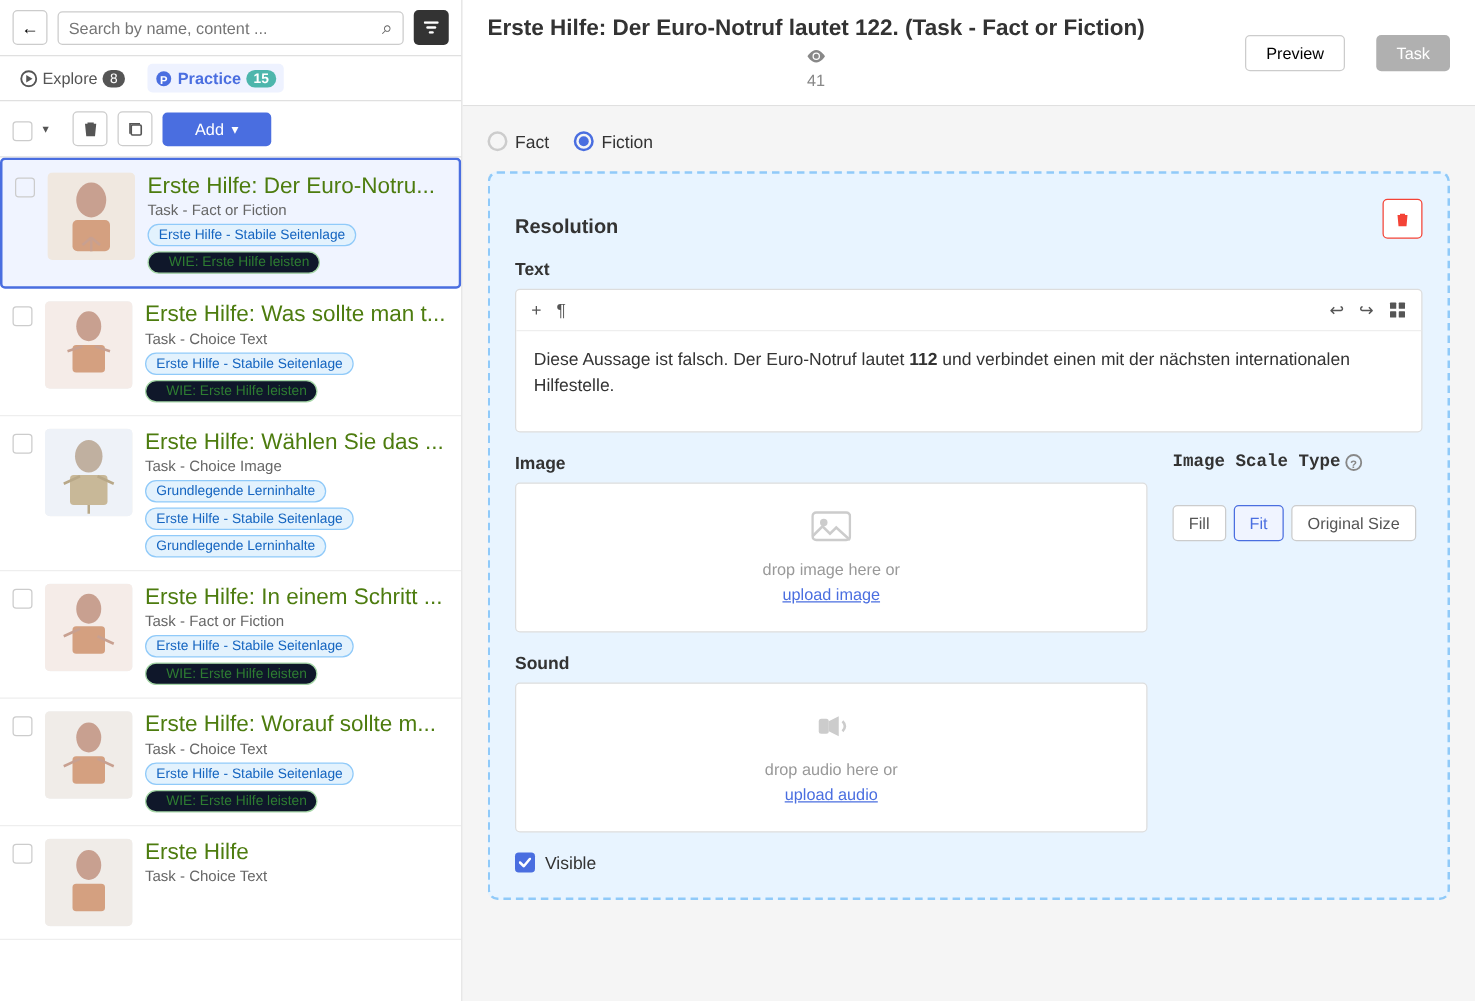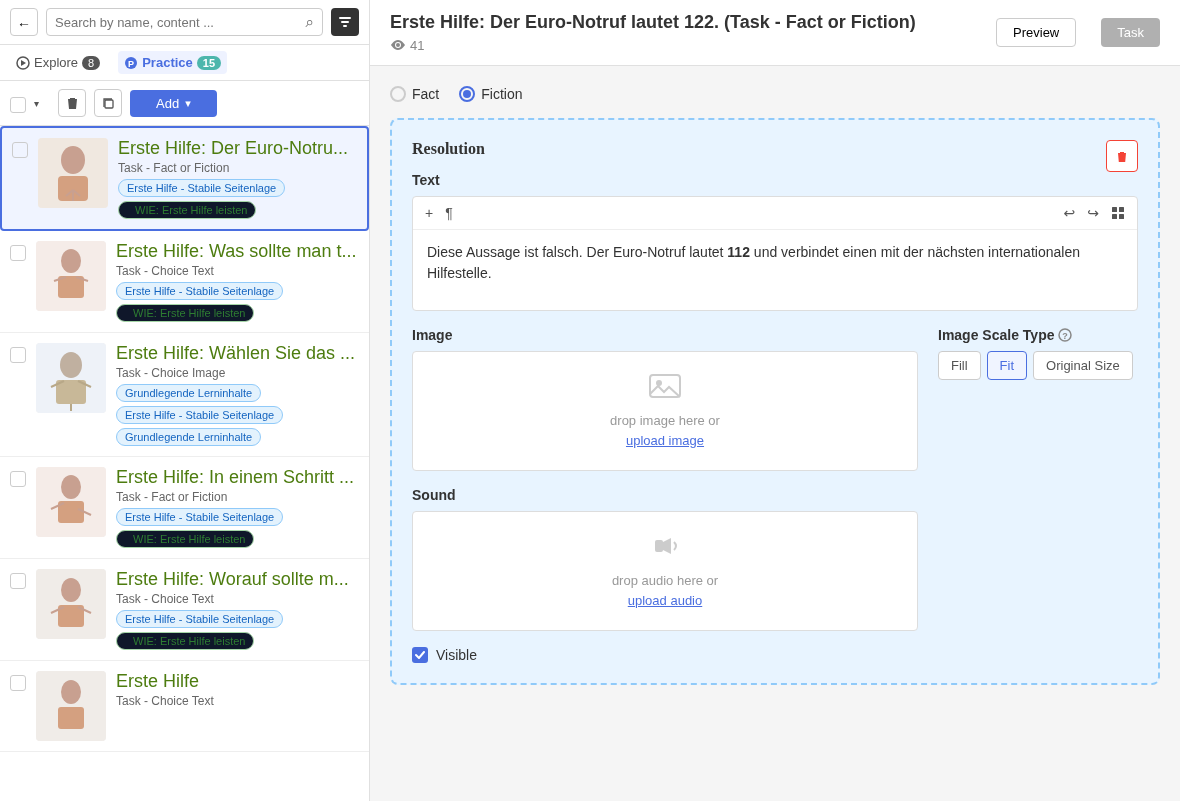--- a/index.html
+++ b/index.html
@@ -35,38 +35,38 @@
     .tag { padding: 2px 8px; border-radius: 12px; font-size: 11px; }
     .tag.blue { background: #e3f2fd; color: #1565c0; border: 1px solid #90caf9; }
     .tag.green { background: #0f172a; color: #2e7d32; border: 1px solid #a5d6a7; padding-left: 16px; }
     .item-checkbox { width: 16px; height: 16px; border: 1px solid #ccc; border-radius: 3px; flex-shrink: 0; margin-top: 4px; }
 
     
     .right-panel { flex: 1; display: flex; flex-direction: column; overflow: hidden; }
     .right-header { display: flex; align-items: center; justify-content: space-between; padding: 12px 20px; background: #fff; border-bottom: 1px solid #e0e0e0; }
     .title-area { display: flex; flex-direction: column; gap: 4px; }
     .page-title { font-size: 18px; font-weight: 600; color: #333; }
-    .views-badge { display: flex; align-items: center; gap: 4px; color: #888; font-size: 13px; }
+    .views-badge { display: flex; align-items: center; gap: 4px; color: #888; font-size: 13px; flex-direction: column; }
     .header-actions { display: flex; gap: 25px; }
     .btn-outline { padding: 6px 16px; border: 1px solid #ccc; background: #fff; border-radius: 4px; cursor: pointer; font-size: 13px; }
     .btn-primary { padding: 6px 16px; background: #4a6ee0; color: white; border: none; border-radius: 4px; cursor: pointer; font-size: 13px; }
     .btn-primary:disabled { background: #b0b0b0; cursor: default; }
 
     .right-content { flex: 1; overflow-y: auto; padding: 20px; background: #f5f5f5; }
 
     
     .radio-group { display: flex; align-items: center; gap: 20px; margin-bottom: 16px; }
     .radio-item { display: flex; align-items: center; gap: 6px; cursor: pointer; font-size: 14px; color: #333; }
     .radio-circle { width: 16px; height: 16px; border-radius: 50%; border: 2px solid #ccc; display: flex; align-items: center; justify-content: center; flex-shrink: 0; }
     .radio-circle.selected { border-color: #4a6ee0; }
     .radio-circle.selected::after { content: ''; width: 8px; height: 8px; background: #4a6ee0; border-radius: 50%; }
 
     
     .resolution-card { background: #e8f4ff; border: 2px dashed #90caf9; border-radius: 8px; padding: 20px; }
-    .resolution-header { display: flex; align-items: flex-start; justify-content: space-between; margin-bottom: 0; font-family: Liberation Serif, serif; }
+    .resolution-header { display: flex; align-items: flex-end; justify-content: space-between; margin-bottom: 16px; }
     .resolution-title { font-size: 16px; font-weight: 600; color: #333; }
     .delete-btn { width: 32px; height: 32px; background: white; border: 1px solid #f44336; border-radius: 4px; display: flex; align-items: center; justify-content: center; cursor: pointer; color: #f44336; }
 
     
     .text-section { margin-bottom: 16px; }
     .section-label { font-size: 14px; font-weight: 600; color: #333; margin-bottom: 8px; }
     .editor-box { background: white; border: 1px solid #ddd; border-radius: 4px; }
     .editor-toolbar { display: flex; align-items: center; padding: 6px 10px; border-bottom: 1px solid #eee; gap: 8px; }
     .toolbar-icon { color: #555; cursor: pointer; padding: 2px; display: flex; align-items: center; justify-content: center; font-size: 14px; }
     .toolbar-sep { flex: 1; }
@@ -77,21 +77,21 @@
     .col-left { flex: 1; }
     .col-right { width: 200px; }
 
     
     .drop-zone { background: white; border: 1px solid #ddd; border-radius: 4px; display: flex; flex-direction: column; align-items: center; justify-content: center; padding: 20px; min-height: 120px; cursor: pointer; }
     .drop-icon { color: #bbb; margin-bottom: 8px; }
     .drop-text { font-size: 13px; color: #999; text-align: center; line-height: 1.5; }
     .drop-link { color: #4a6ee0; text-decoration: underline; cursor: pointer; }
 
     
-    .scale-label { font-size: 14px; font-weight: 600; color: #333; margin-bottom: 8px; display: flex; align-items: center; gap: 4px; }
+    .scale-label { font-size: 14px; font-weight: 600; color: #333; margin-bottom: 26px; display: flex; align-items: center; gap: 4px; font-family: Liberation Mono, monospace; }
     .scale-buttons { display: flex; gap: 6px; }
     .scale-btn { padding: 6px 12px; border: 1px solid #ccc; background: #fff; border-radius: 4px; cursor: pointer; font-size: 13px; color: #555; }
     .scale-btn.active { border-color: #4a6ee0; color: #4a6ee0; background: #f0f4ff; }
 
     
     .visible-row { display: flex; align-items: center; gap: 8px; margin-top: 12px; }
     .check-box { width: 16px; height: 16px; background: #4a6ee0; border-radius: 3px; display: flex; align-items: center; justify-content: center; cursor: pointer; flex-shrink: 0; }
     .check-box svg { fill: white; }
     .visible-label { font-size: 14px; color: #333; }
 

